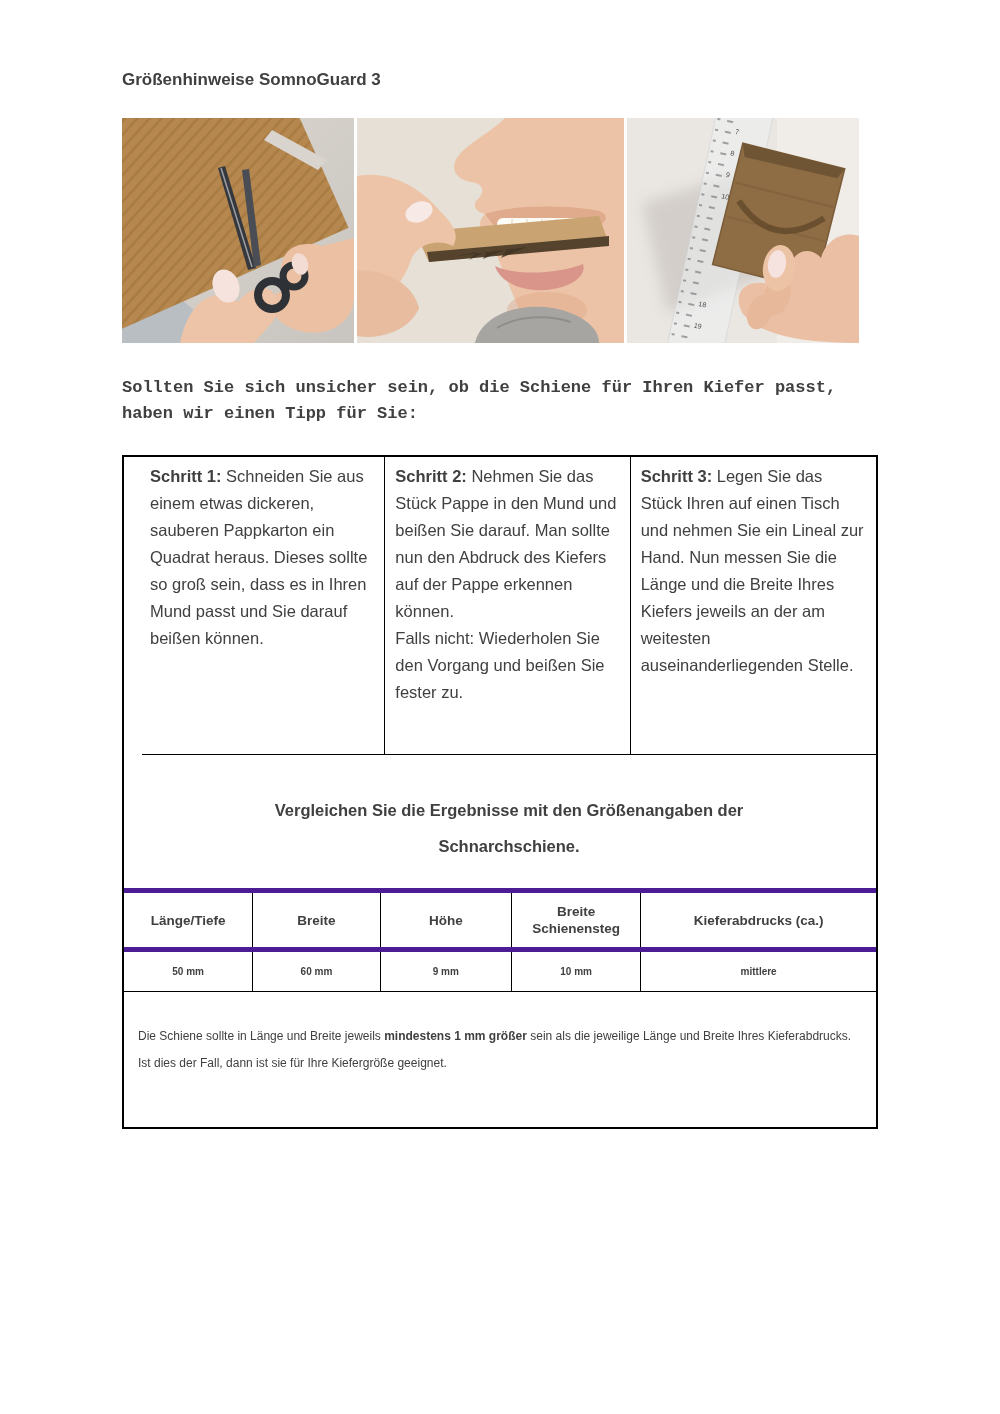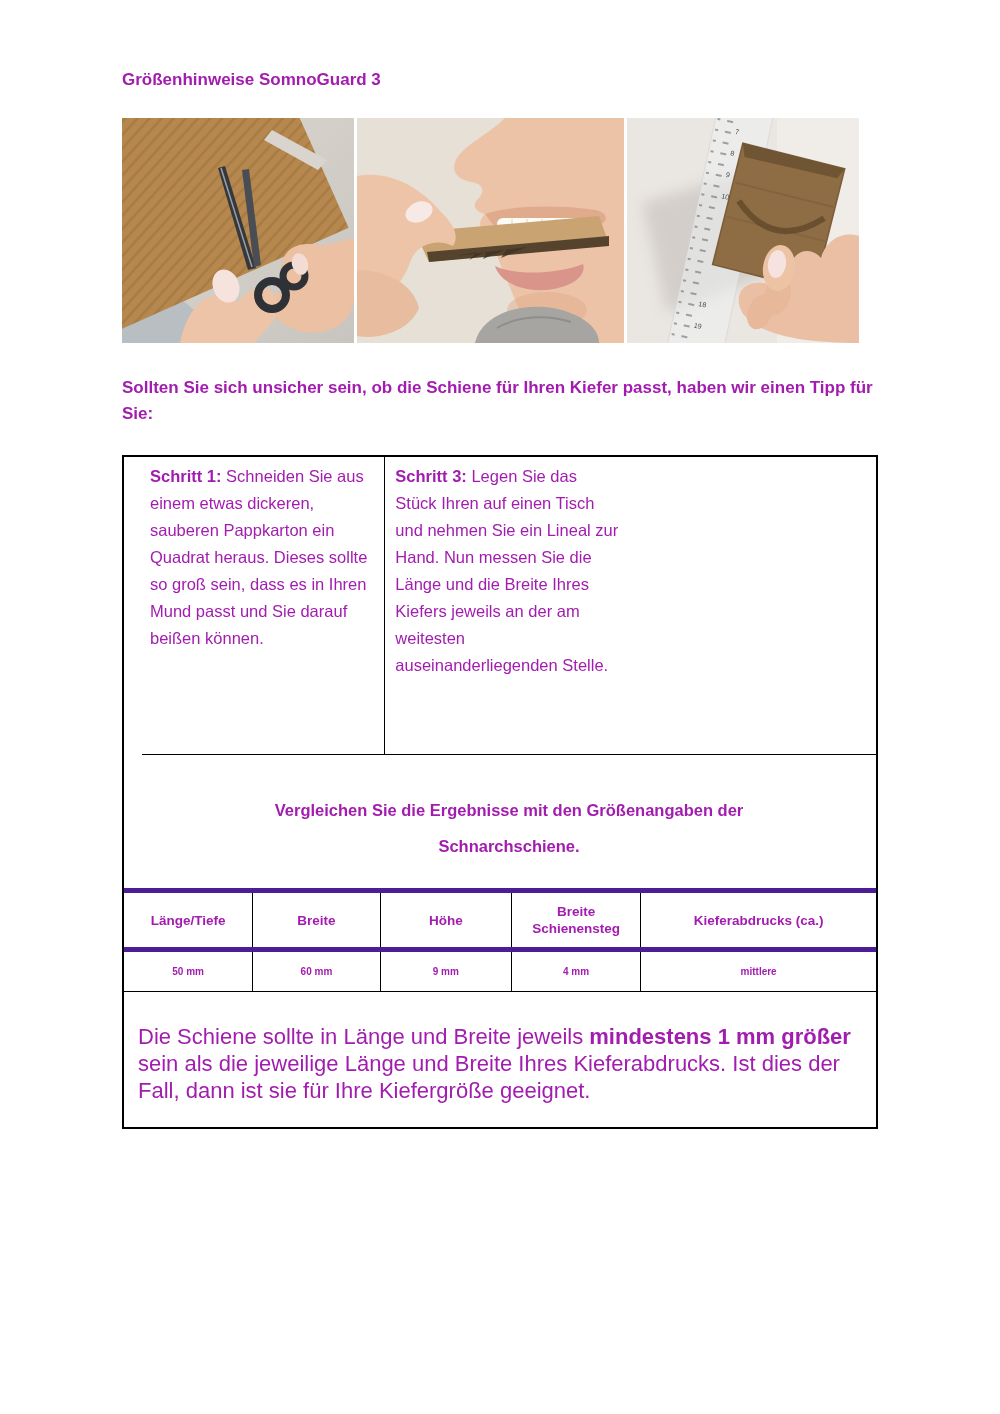--- a/index.html
+++ b/index.html
@@ -1,21 +1,21 @@
 <!DOCTYPE html>
 <html><head>
 <meta charset="utf-8">
 <style>
   html,body{margin:0;padding:0;background:#ffffff;}
   .page{
     position:relative;
     width:1000px;height:1414px;
     background:#ffffff;
     font-family:"Liberation Sans", sans-serif;
-    color:#a21caf;
+    color:#404040;
     overflow:hidden;
   }
   .content{
     position:absolute;
     left:122px;top:0;
     width:756px;
   }
   .doc-title{
     margin:0;padding-top:70px;
     font-size:17px;font-weight:bold;
@@ -24,21 +24,21 @@
     margin:27px 0 0 0;
     font-size:17px;
   }
   .photo-row{
     display:flex;gap:3px;margin-top:28px;
   }
   .photo{height:225px;display:block;}
   .photo svg{display:block;height:225px;}
   .tip-heading{
     margin:32px 0 0 0;
-    font-size:17px;font-weight:bold;line-height:26px;
+    font-size:17px;font-weight:bold;line-height:26px;font-family:Liberation Mono, monospace;
   }
   .info-table{
     margin-top:28px;
     border:2px solid #000;
   }
   .steps-row{
     display:grid;
     grid-template-columns:1fr 1fr 1fr;
     min-height:297px;
     padding-left:16px;
@@ -79,21 +79,21 @@
   .value-cell{
     min-height:39px;
     font-size:10px;font-weight:bold;
     padding:2px 4px;box-sizing:border-box;
   }
   .footer-row{
     border-top:1px solid #000;
     min-height:136px;
     box-sizing:border-box;
     padding:31px 14px 0 14px;
-    font-size:22px;line-height:27px;
+    font-size:12px;line-height:27px;
   }
 </style>
 </head>
 <body>
 
 <div class="page">
   <div class="content">
 
     <h1 class="doc-title">Größenhinweise SomnoGuard 3</h1>
 
@@ -198,20 +198,24 @@
 
     <p class="tip-heading">Sollten Sie sich unsicher sein, ob die Schiene für Ihren Kiefer passt, haben wir einen Tipp für Sie:</p>
 
     <div class="info-table">
 
       <div class="steps-row">
         <div class="step-cell">
           <p class="step"><b class="step-label">Schritt 1:</b> <span class="step-text">Schneiden Sie aus einem etwas dickeren, sauberen Pappkarton ein Quadrat heraus. Dieses sollte so groß sein, dass es in Ihren Mund passt und Sie darauf beißen können.</span></p>
         </div>
         <div class="step-cell">
+          <p class="step"><b class="step-label">Schritt 2:</b> <span class="step-text">Nehmen Sie das Stück Pappe in den Mund und beißen Sie darauf. Man sollte nun den Abdruck des Kiefers auf der Pappe erkennen können.
+Falls nicht: Wiederholen Sie den Vorgang und beißen Sie fester zu.</span></p>
+        </div>
+        <div class="step-cell">
           <p class="step"><b class="step-label">Schritt 3:</b> <span class="step-text">Legen Sie das Stück Ihren auf einen Tisch und nehmen Sie ein Lineal zur Hand. Nun messen Sie die Länge und die Breite Ihres Kiefers jeweils an der am weitesten auseinanderliegenden Stelle.</span></p>
         </div>
       </div>
 
       <div class="compare-row">
         <div>Vergleichen Sie die Ergebnisse mit den Größenangaben der</div>
         <div>Schnarchschiene.</div>
       </div>
 
       <div class="size-grid">
@@ -220,21 +224,21 @@
         <div class="size-cell head-cell">Höhe</div>
         <div class="size-cell head-cell">Breite
 Schienensteg</div>
         <div class="size-cell head-cell">Kieferabdrucks (ca.)</div>
       </div>
 
       <div class="size-grid">
         <div class="size-cell value-cell">50 mm</div>
         <div class="size-cell value-cell">60 mm</div>
         <div class="size-cell value-cell">9 mm</div>
-        <div class="size-cell value-cell">4 mm</div>
+        <div class="size-cell value-cell">10 mm</div>
         <div class="size-cell value-cell">mittlere</div>
       </div>
 
       <div class="footer-row">
         <span>Die Schiene sollte in Länge und Breite jeweils </span><b>mindestens 1 mm größer</b><span> sein als die jeweilige Länge und Breite Ihres Kieferabdrucks. Ist dies der Fall, dann ist sie für Ihre Kiefergröße geeignet.</span>
       </div>
 
     </div>
   </div>
 </div>

